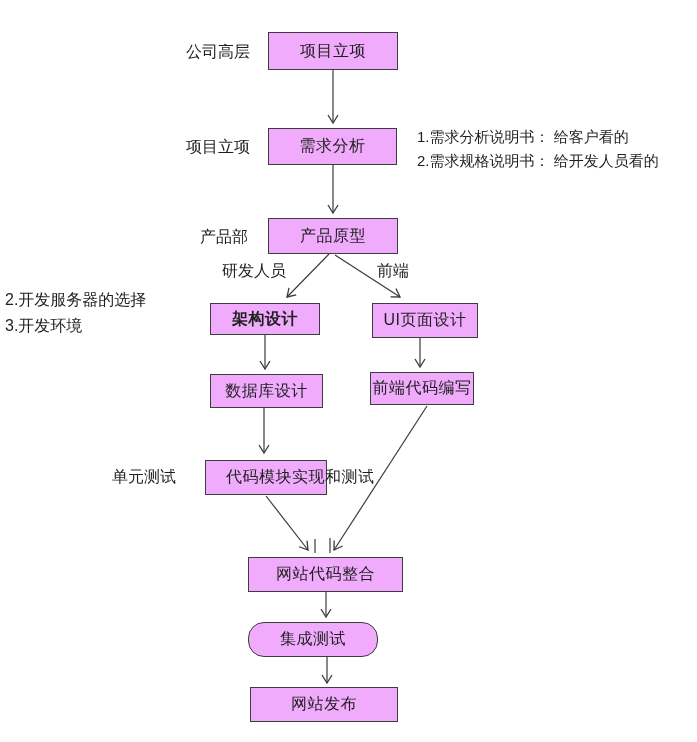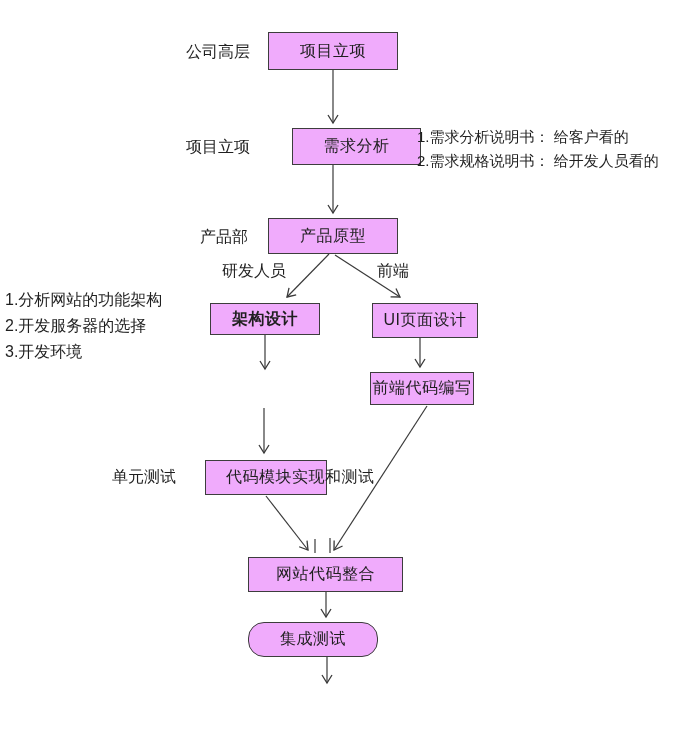--- a/index.html
+++ b/index.html
@@ -48,55 +48,60 @@
       <path d="M315,539 L315,553"></path>
       <path d="M330,538 L330,553"></path>
       <path d="M326,592 L326,617" marker-end="url(#arw)"></path>
       <path d="M327,657 L327,683" marker-end="url(#arw)"></path>
     </g>
   </svg>
 
   <div class="node" style="left:268px; top:32px;  width:130px; height:38px;">
     <span>项目立项</span>
     </div>
-  <div class="node" style="left:268px; top:128px; width:129px; height:37px;margin-left:24px;">
+  <div class="node" style="left:268px; top:128px; width:129px; height:37px;">
     <span>需求分析</span>
     </div>
   <div class="node" style="left:268px; top:218px; width:130px; height:36px;text-align:right;">
     <span>产品原型</span>
     </div>
   <div class="node" style="left:210px; top:303px; width:110px; height:32px;font-weight:bold;">
     <span>架构设计</span>
     </div>
   <div class="node" style="left:372px; top:303px; width:106px; height:35px;">
     <span>UI页面设计</span>
+    </div>
+  <div class="node" style="left:210px; top:374px; width:113px; height:34px;">
+    <span>数据库设计</span>
     </div>
   <div class="node" style="left:370px; top:372px; width:104px; height:33px;">
     <span>前端代码编写</span>
     </div>
   <div class="node overflowing" style="left:205px; top:460px; width:122px; height:35px;">
     <span>代码模块实现和测试</span>
     </div>
   <div class="node" style="left:248px; top:557px; width:155px; height:35px;">
     <span>网站代码整合</span>
     </div>
   <div class="node" style="left:248px; top:622px; width:130px; height:35px;border-radius:16px;">
     <span>集成测试</span>
+    </div>
+  <div class="node" style="left:250px; top:687px; width:148px; height:35px;">
+    <span>网站发布</span>
     </div>
 
   <div class="role" style="left:186px; top:42px;">公司高层</div>
   <div class="role" style="left:186px; top:137px;">项目立项</div>
   <div class="role" style="left:200px; top:227px;font-family:Liberation Serif, serif;">产品部</div>
   <div class="role" style="left:222px; top:261px;">研发人员</div>
   <div class="role" style="left:377px; top:261px;">前端</div>
   <div class="role" style="left:112px; top:467px;">单元测试</div>
 
   <div class="notes notes-req" style="left:417px; top:125px;">
     <div class="line">1.需求分析说明书： 给客户看的</div>
     <div class="line">2.需求规格说明书： 给开发人员看的</div>
   </div>
   <div class="notes notes-arch" style="left:5px; top:287px;">
-    <div class="line">1.分析网站的功能架构</div>
     <div class="line">2.开发服务器的选择</div>
     <div class="line">3.开发环境</div>
   </div>
 
 </div>
 
 </body></html>

